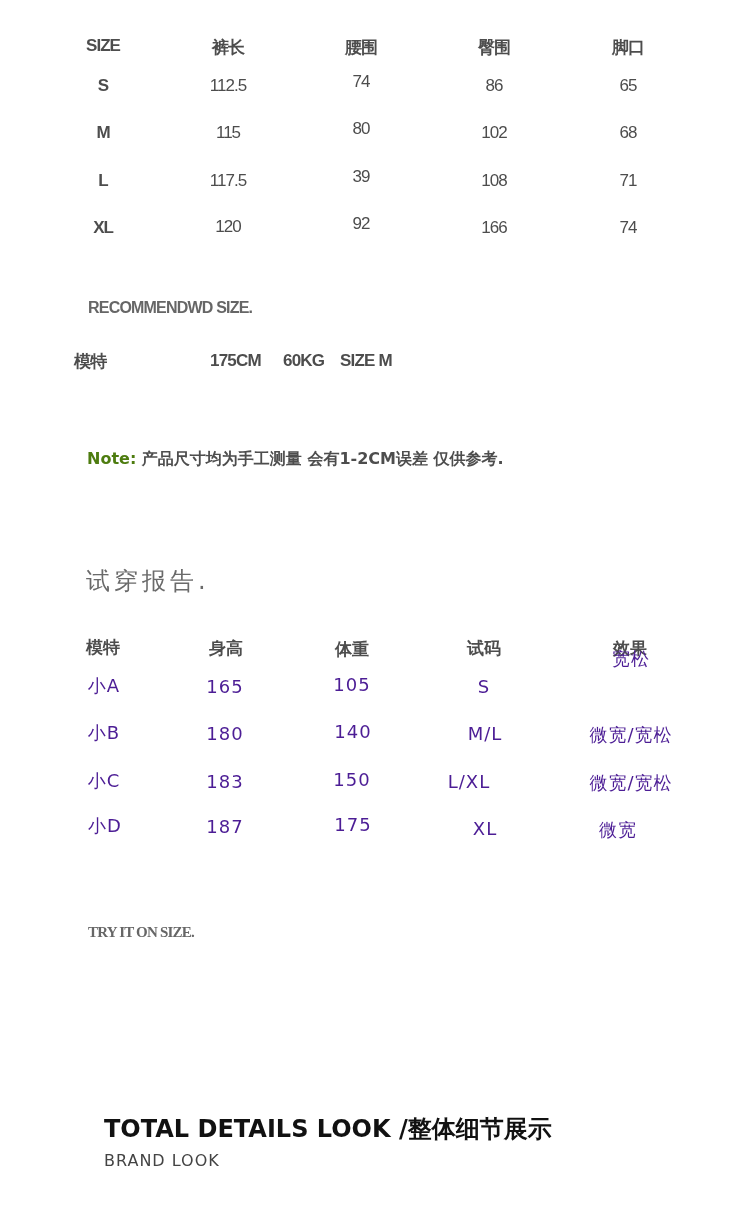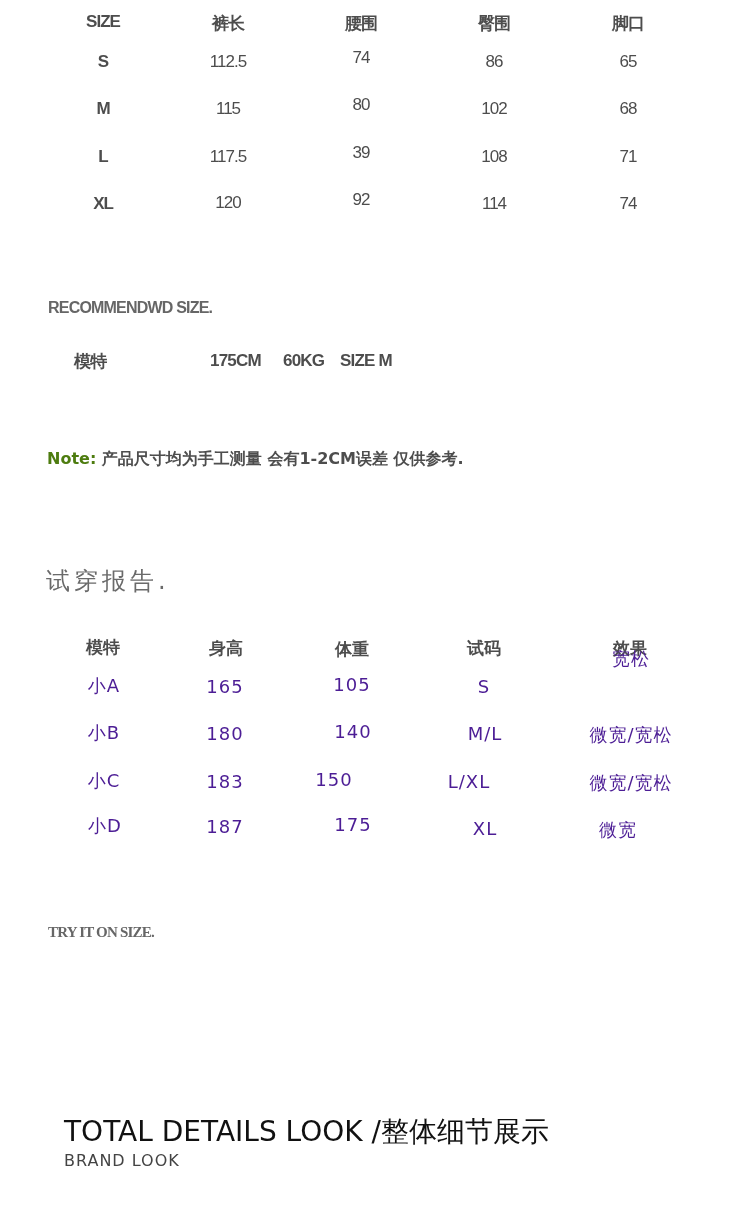--- a/index.html
+++ b/index.html
@@ -1,34 +1,34 @@
 <!DOCTYPE html>
 <html><head>
 <meta charset="utf-8">
 <style>
   html, body { margin: 0; padding: 0; background: #ffffff; }
   body { width: 750px; height: 1210px; position: relative; overflow: hidden;
          font-family: "DejaVu Sans", "Liberation Sans", sans-serif; color: #4a4a4a; }
-  .abs { position: absolute; white-space: nowrap; }
+  .abs { position: absolute; white-space: nowrap; margin-left: 40px; }
   .sz-cell { position: absolute; transform: translateX(-50%); font-size: 17px; color: #4d4d4d;
-             letter-spacing: -1px; font-family: "Liberation Sans", sans-serif; }
+             letter-spacing: -1px; font-family: "Liberation Sans", sans-serif; margin-top: 24px; }
   .sz-head { font-weight: bold; font-size: 17px; color: #4d4d4d; }
   .rec-title { left: 48px; top: 299px; font-size: 16px; font-weight: bold; color: #666;
                letter-spacing: -0.8px; font-family: "Liberation Sans", sans-serif; }
   .rec-row span { position: absolute; font-size: 17px; font-weight: bold; color: #4d4d4d;
                   letter-spacing: -0.8px; font-family: "Liberation Sans", sans-serif; white-space: nowrap; }
   .note { left: 47px; top: 449px; font-size: 16px; font-weight: bold; color: #4d4d4d; }
   .note .note-label { color: #4d7c0f; font-weight: bold; }
   .tryon-title { left: 46px; top: 565px; font-size: 24px; color: #6a6a6a; letter-spacing: 4px; }
   .tr-cell { position: absolute; transform: translateX(-50%); font-size: 18px; color: #4c1d95;
              letter-spacing: 1px; white-space: nowrap; }
   .tr-head { font-weight: bold; font-size: 17px; color: #4d4d4d; letter-spacing: 0; }
   .tryon-sub { left: 48px; top: 924px; font-size: 15px; font-weight: bold; color: #666;
                font-family: "Liberation Serif", serif; letter-spacing: -0.8px; }
-  .total-title { left: 64px; top: 1113px; font-size: 28px; font-weight: normal; color: #111; text-align: center; }
+  .total-title { left: 64px; top: 1113px; font-size: 24px; font-weight: bold; color: #111; text-align: center; }
   .brand { left: 64px; top: 1151px; font-size: 16px; color: #444; letter-spacing: 1px; }
 </style>
 </head>
 <body>
 
 <div>
   <div>
     <span class="sz-cell sz-head" style="left:103px;top:12px">SIZE</span>
     <span class="sz-cell sz-head" style="left:228px;top:12px">裤长</span>
     <span class="sz-cell sz-head" style="left:361px;top:12px">腰围</span>
@@ -53,21 +53,21 @@
     <span class="sz-cell sz-head" style="left:103px;top:147px">L</span>
     <span class="sz-cell" style="left:228px;top:147px">117.5</span>
     <span class="sz-cell" style="left:361px;top:143px">39</span>
     <span class="sz-cell" style="left:494px;top:147px">108</span>
     <span class="sz-cell" style="left:628px;top:147px">71</span>
   </div>
   <div>
     <span class="sz-cell sz-head" style="left:103px;top:194px">XL</span>
     <span class="sz-cell" style="left:228px;top:193px">120</span>
     <span class="sz-cell" style="left:361px;top:190px">92</span>
-    <span class="sz-cell" style="left:494px;top:194px">114</span>
+    <span class="sz-cell" style="left:494px;top:194px">166</span>
     <span class="sz-cell" style="left:628px;top:194px">74</span>
   </div>
 </div>
 
 <div class="abs rec-title">RECOMMENDWD SIZE.</div>
 <div class="rec-row">
   <span style="left:74px;top:350px">模特</span>
   <span style="left:210px;top:351px">175CM</span>
   <span style="left:283px;top:351px">60KG</span>
   <span style="left:340px;top:351px">SIZE  M</span>
@@ -97,21 +97,21 @@
   <div>
     <span class="tr-cell" style="left:104px;top:721px">小B</span>
     <span class="tr-cell" style="left:225px;top:723px">180</span>
     <span class="tr-cell" style="left:353px;top:721px">140</span>
     <span class="tr-cell" style="left:485px;top:723px">M/L</span>
     <span class="tr-cell" style="left:631px;top:723px">微宽/宽松</span>
   </div>
   <div>
     <span class="tr-cell" style="left:104px;top:769px">小C</span>
     <span class="tr-cell" style="left:225px;top:771px">183</span>
-    <span class="tr-cell" style="left:334px;top:769px">150</span>
+    <span class="tr-cell" style="left:352px;top:769px">150</span>
     <span class="tr-cell" style="left:469px;top:771px">L/XL</span>
     <span class="tr-cell" style="left:631px;top:771px">微宽/宽松</span>
   </div>
   <div>
     <span class="tr-cell" style="left:105px;top:814px">小D</span>
     <span class="tr-cell" style="left:225px;top:816px">187</span>
     <span class="tr-cell" style="left:353px;top:814px">175</span>
     <span class="tr-cell" style="left:485px;top:818px">XL</span>
     <span class="tr-cell" style="left:618px;top:818px">微宽</span>
   </div>

